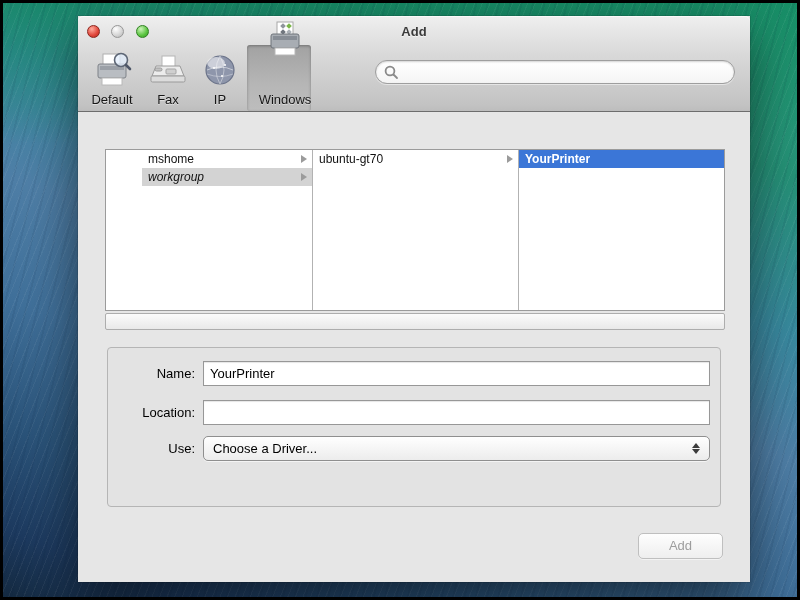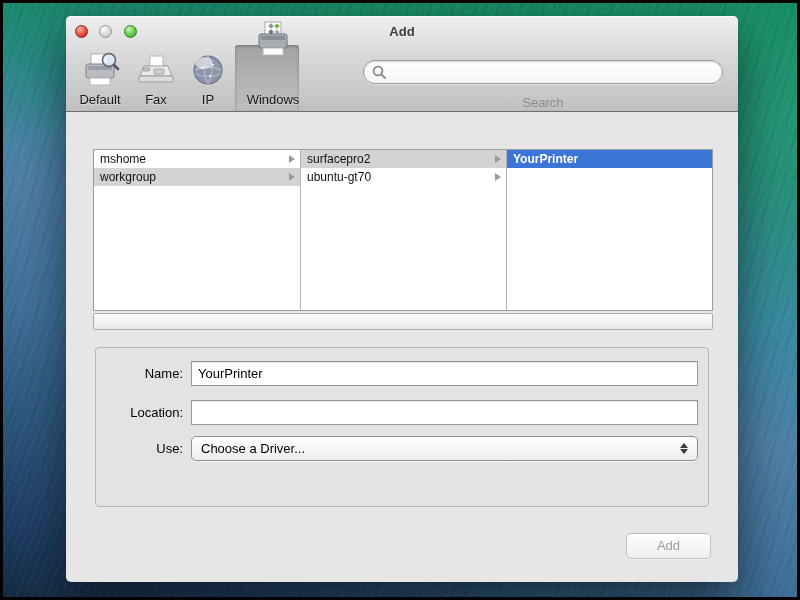--- a/index.html
+++ b/index.html
@@ -12,22 +12,22 @@
     background:
       repeating-linear-gradient(112deg, rgba(255,255,255,0.05) 0 1px, transparent 1px 7px),
       repeating-linear-gradient(104deg, rgba(0,25,55,0.07) 0 2px, transparent 2px 11px),
       linear-gradient(180deg, rgba(18,135,95,0.75) 0%, rgba(18,135,95,0) 24%),
       linear-gradient(200deg, #27a07b 0%, #259277 20%, #398aa0 38%, #4f7fa7 52%, #40709a 66%, #2b547a 80%, #1d3a5f 92%, #14293f 100%);
     box-shadow: inset 0 0 0 3px #000;
   }
 
   
   .window {
-    position: absolute; left: 66px; top: 16px; width: 672px; height: 566px;
-    border-radius: 14px;
+    position: absolute; left: 78px; top: 16px; width: 672px; height: 566px;
+    border-radius: 0;
     box-shadow: 0 20px 48px rgba(0,0,0,0.55), 0 0 1px rgba(0,0,0,0.6);
     background: #e6e6e6;
   }
 
   
   .titlebar-toolbar {
     position: absolute; left: 0; top: 0; width: 672px; height: 96px;
     border-radius: 5px 5px 0 0;
     background: linear-gradient(180deg, #efefef 0%, #d9d9d9 40%, #c3c3c3 92%, #bcbcbc 100%);
     box-shadow: inset 0 1px 0 rgba(255,255,255,0.65);
@@ -92,29 +92,29 @@
     position: absolute; left: 0; top: 96px; width: 672px; height: 470px;
     background: #e6e6e6; border-radius: 0 0 5px 5px;
   }
 
   
   .browser {
     position: absolute; left: 27px; top: 37px; width: 620px; height: 162px;
     background: #ffffff; border: 1px solid #9b9b9b; display: flex;
   }
   .browser-col { position: relative; height: 100%; overflow: hidden; }
-  .col-1 { width: 207px; border-right: 1px solid #b2b2b2; }
+  .col-1 { width: 207px; border-right: 1px solid #b2b2b2; padding-left: 36px; }
   .col-2 { width: 206px; border-right: 1px solid #b2b2b2; }
   .col-3 { width: 205px; }
   .browser-row {
     position: relative; height: 18px; line-height: 18px;
     font-size: 12px; color: #101010; padding-left: 6px;
     white-space: nowrap; cursor: default;
   }
-  .row-gray { background: #d3d3d3; }
+  .row-gray { background: #d3d3d3; font-style: italic; }
   .row-blue { background: #3b76d7; color: #ffffff; font-weight: 700; }
   .disclosure {
     position: absolute; right: 5px; top: 5px; width: 0; height: 0;
     border-top: 4px solid transparent; border-bottom: 4px solid transparent;
     border-left: 6px solid #9b9b9b;
   }
 
   
   .hscroll {
     position: absolute; left: 27px; top: 201px; width: 620px; height: 17px;
@@ -238,43 +238,38 @@
 
       <div class="search-field">
         <span class="search-glyph">
           <svg width="15" height="15" viewBox="0 0 15 15">
             <circle cx="6" cy="6" r="4.4" fill="none" stroke="#8a8a8a" stroke-width="1.8"></circle>
             <line x1="9.5" y1="9.5" x2="13" y2="13" stroke="#8a8a8a" stroke-width="1.8" stroke-linecap="round"></line>
           </svg>
         </span>
         <input type="text" value="" style="">
       </div>
-      <div class="search-label">Search</div>
 
       <div class="toolbar-bottom-border"></div>
     </div>
 
     <div class="content">
 
       <div class="browser">
         <div class="browser-col col-1">
           <div class="browser-row">
             <span>mshome</span>
             <span class="disclosure"></span>
           </div>
           <div class="browser-row row-gray">
             <span>workgroup</span>
             <span class="disclosure"></span>
           </div>
         </div>
         <div class="browser-col col-2">
-          <div class="browser-row row-gray">
-            <span>surfacepro2</span>
-            <span class="disclosure"></span>
-          </div>
           <div class="browser-row">
             <span>ubuntu-gt70</span>
             <span class="disclosure"></span>
           </div>
         </div>
         <div class="browser-col col-3">
           <div class="browser-row row-blue">
             <span>YourPrinter</span>
           </div>
         </div>

